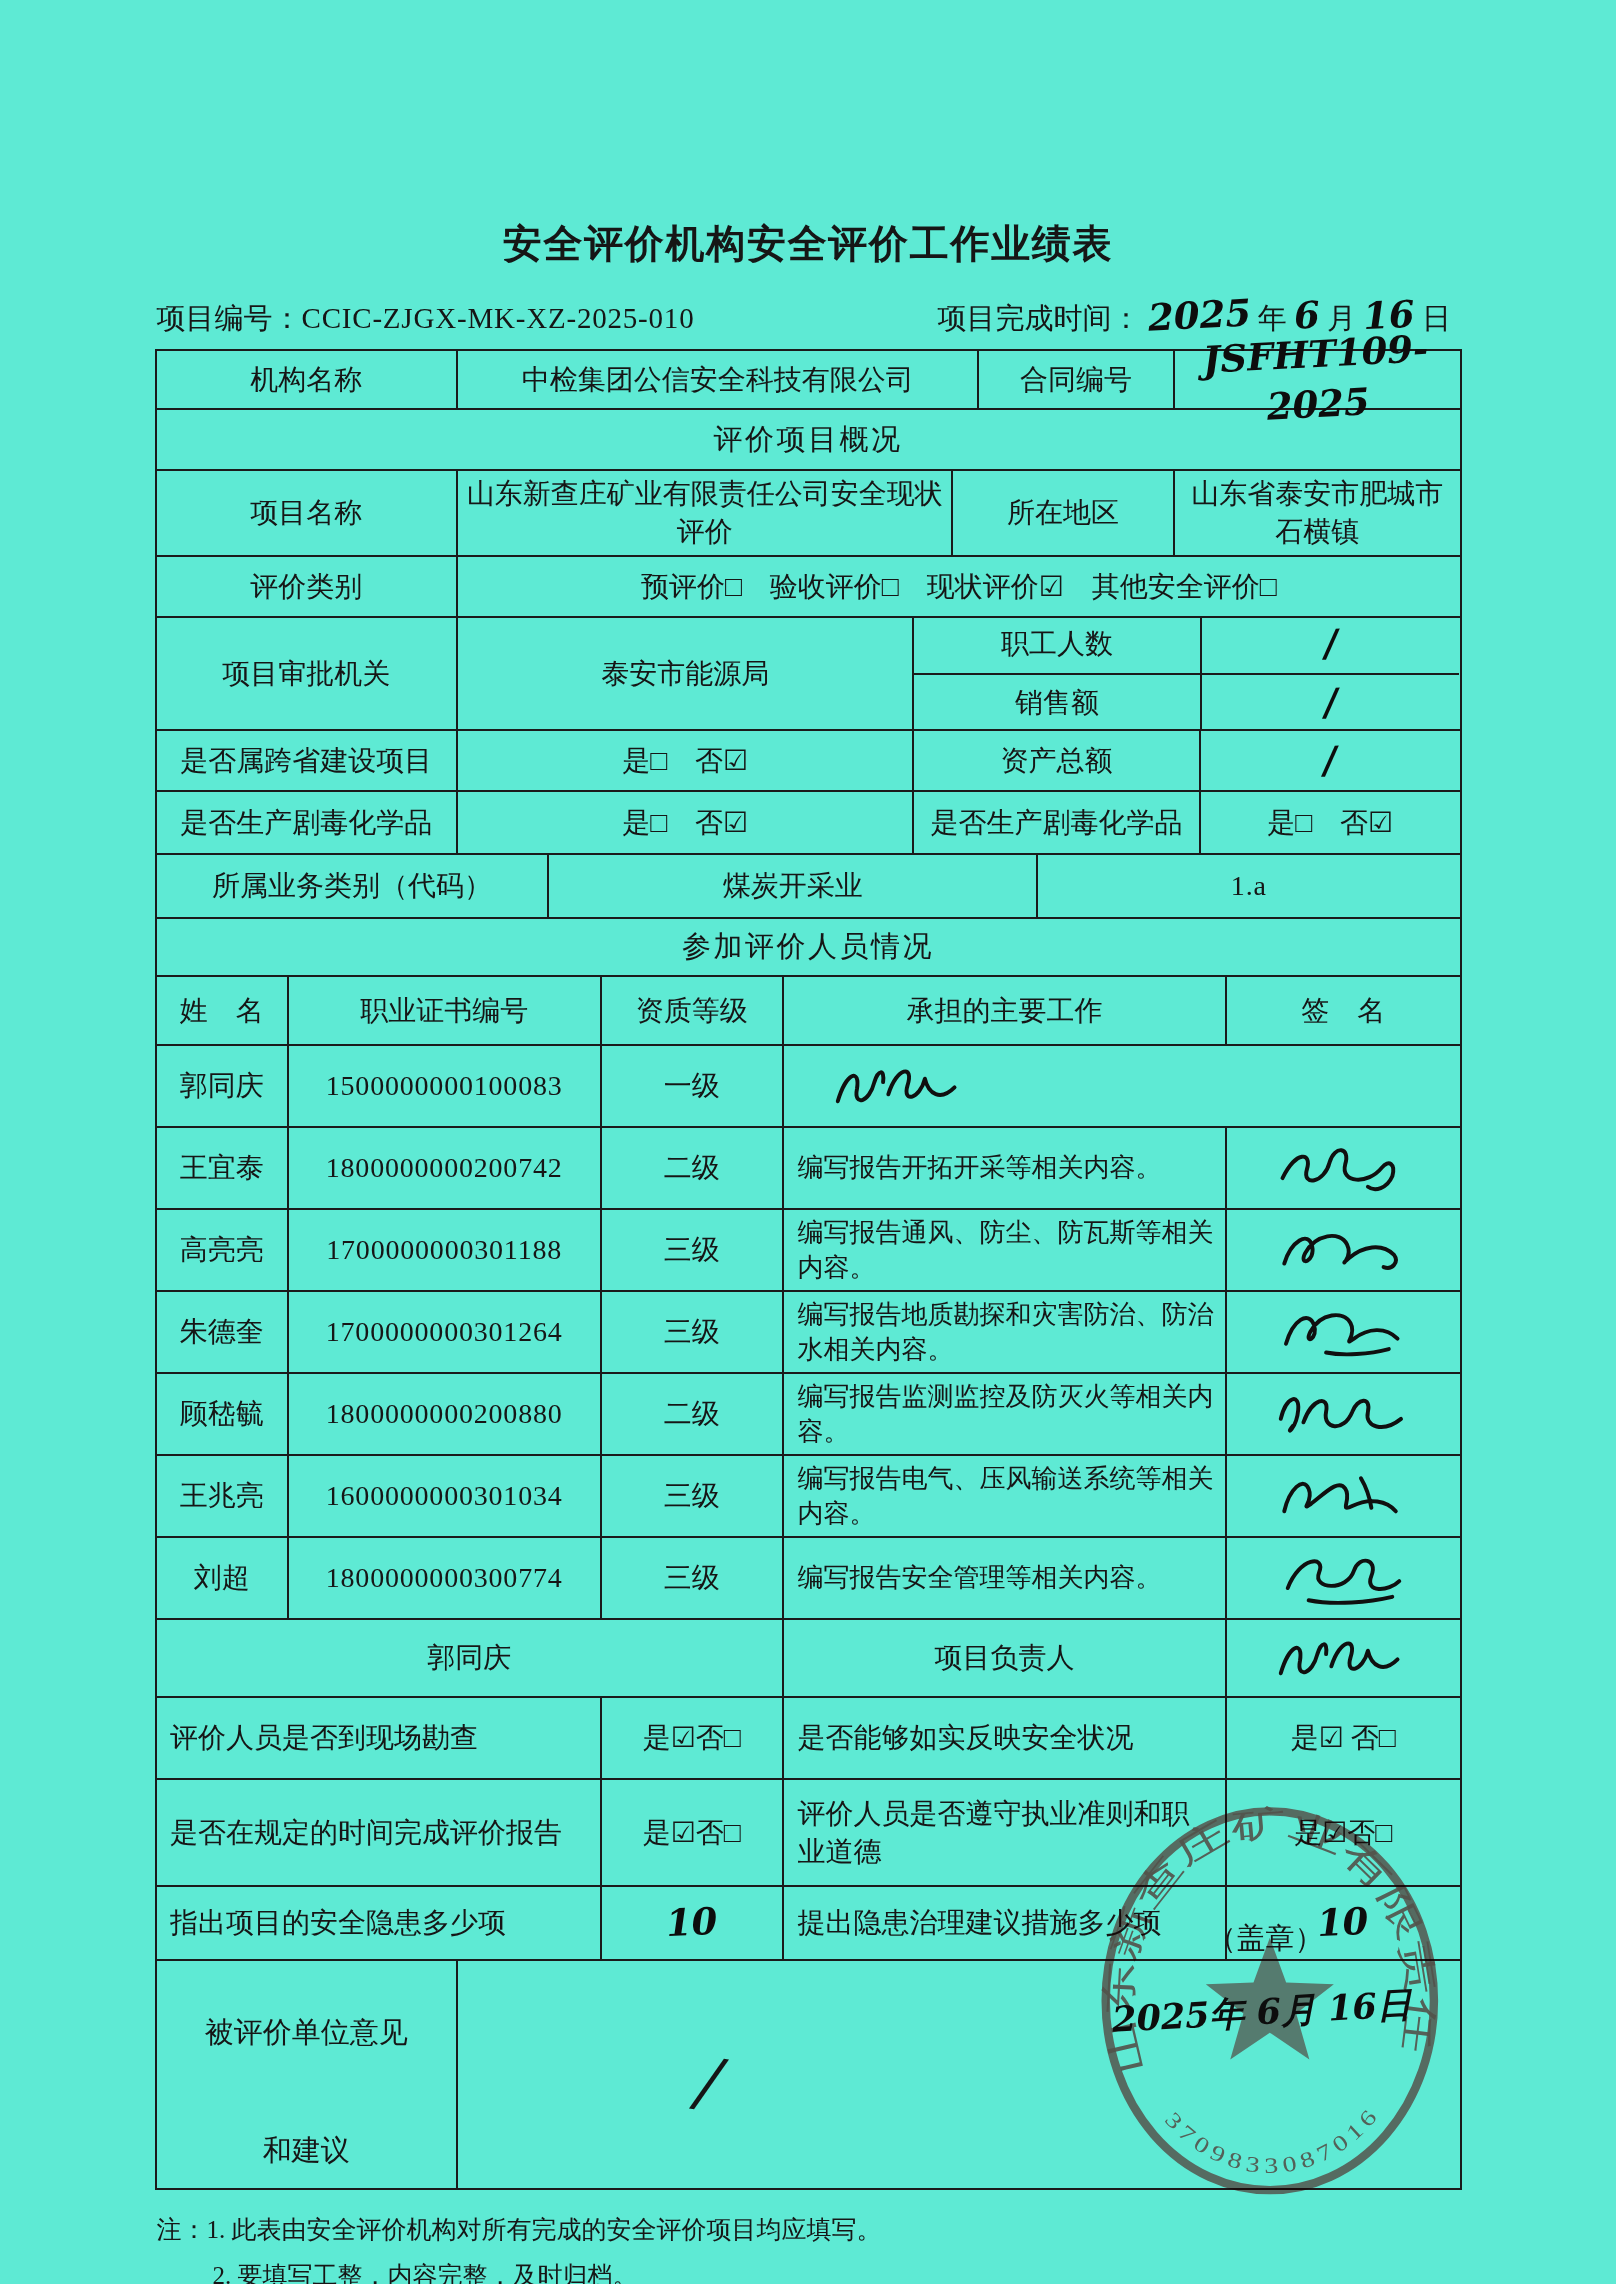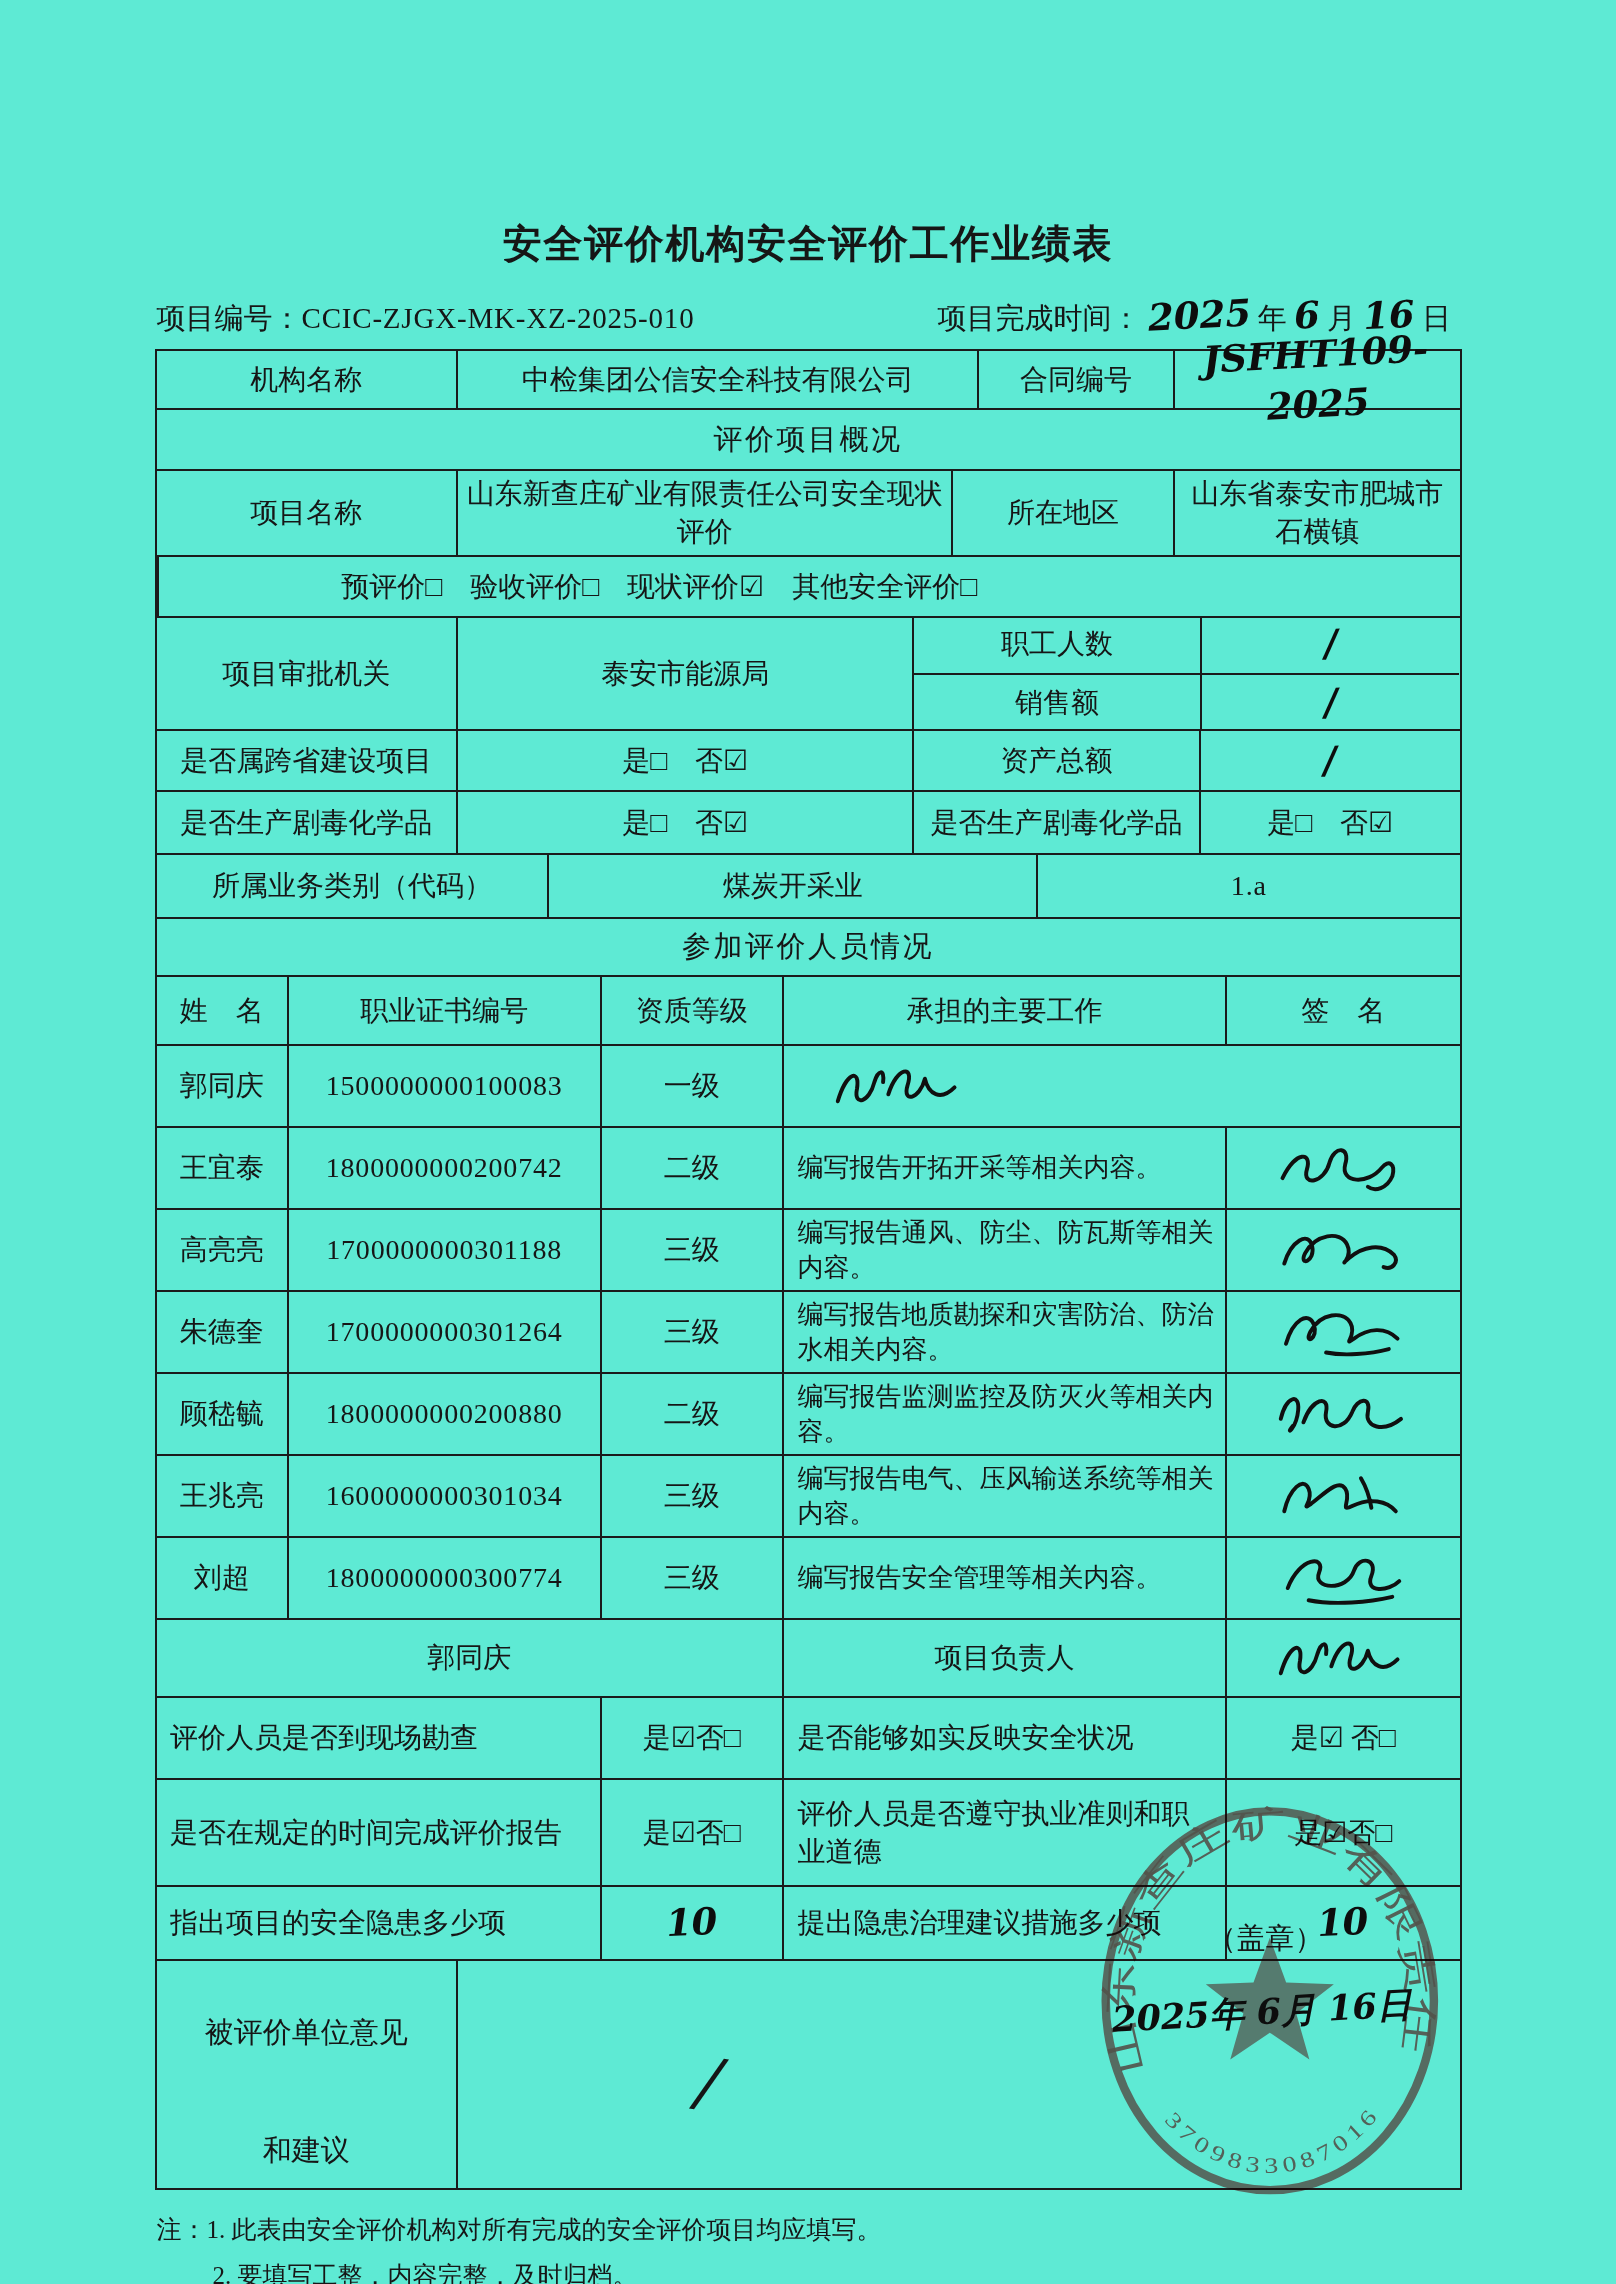--- a/index.html
+++ b/index.html
@@ -78,20 +78,21 @@
     </div>
 
     <div class="row" style="height:84px">
       <div class="cell nol" style="width:23%">项目名称</div>
       <div class="cell" style="width:38%">山东新查庄矿业有限责任公司安全现状评价</div>
       <div class="cell" style="width:17%">所在地区</div>
       <div class="cell" style="width:22%">山东省泰安市肥城市石横镇</div>
     </div>
 
     <div class="row" style="height:59px">
+      <div class="cell nol" style="width:23%">评价类别</div>
       <div class="cell" style="width:77%">预评价□　验收评价□　现状评价☑　其他安全评价□</div>
     </div>
 
     <div class="row" style="height:111px">
       <div class="cell nol" style="width:23%">项目审批机关</div>
       <div class="cell" style="width:35%">泰安市能源局</div>
       <div class="cell col" style="width:42%">
         <div class="subrow">
           <div class="cell nol" style="width:52.4%">职工人数</div>
           <div class="cell" style="width:47.6%">

